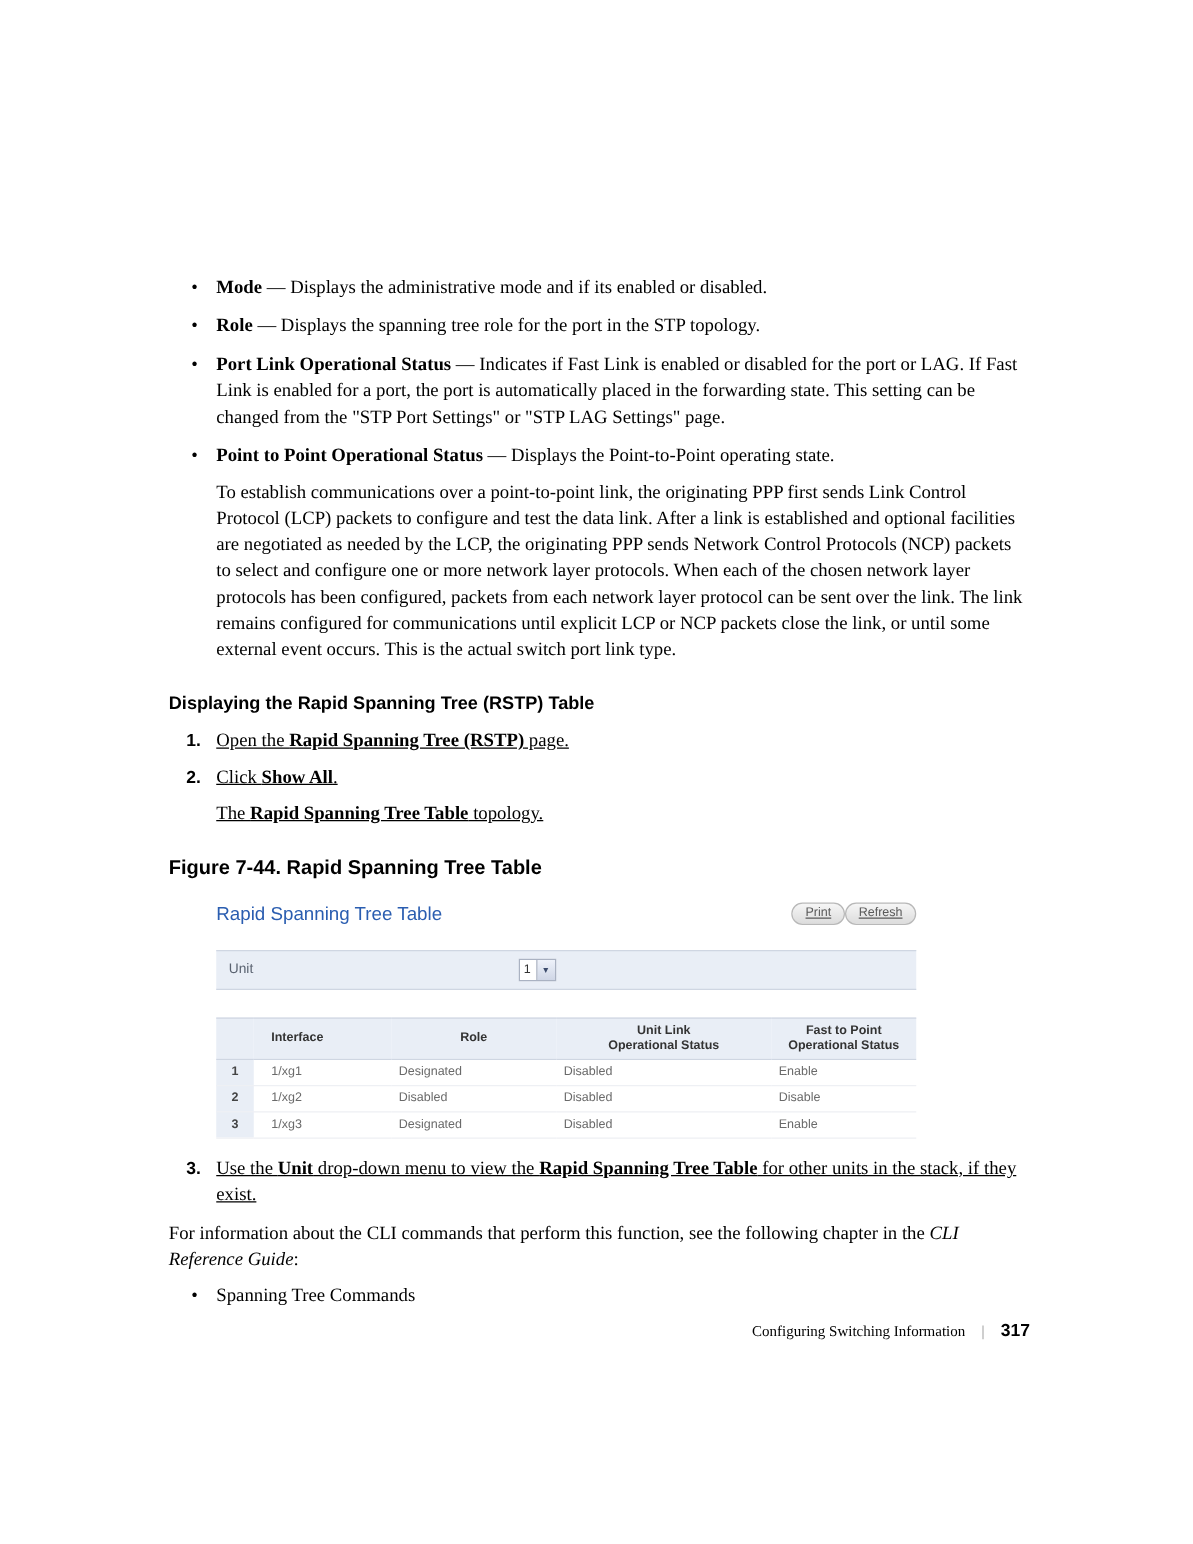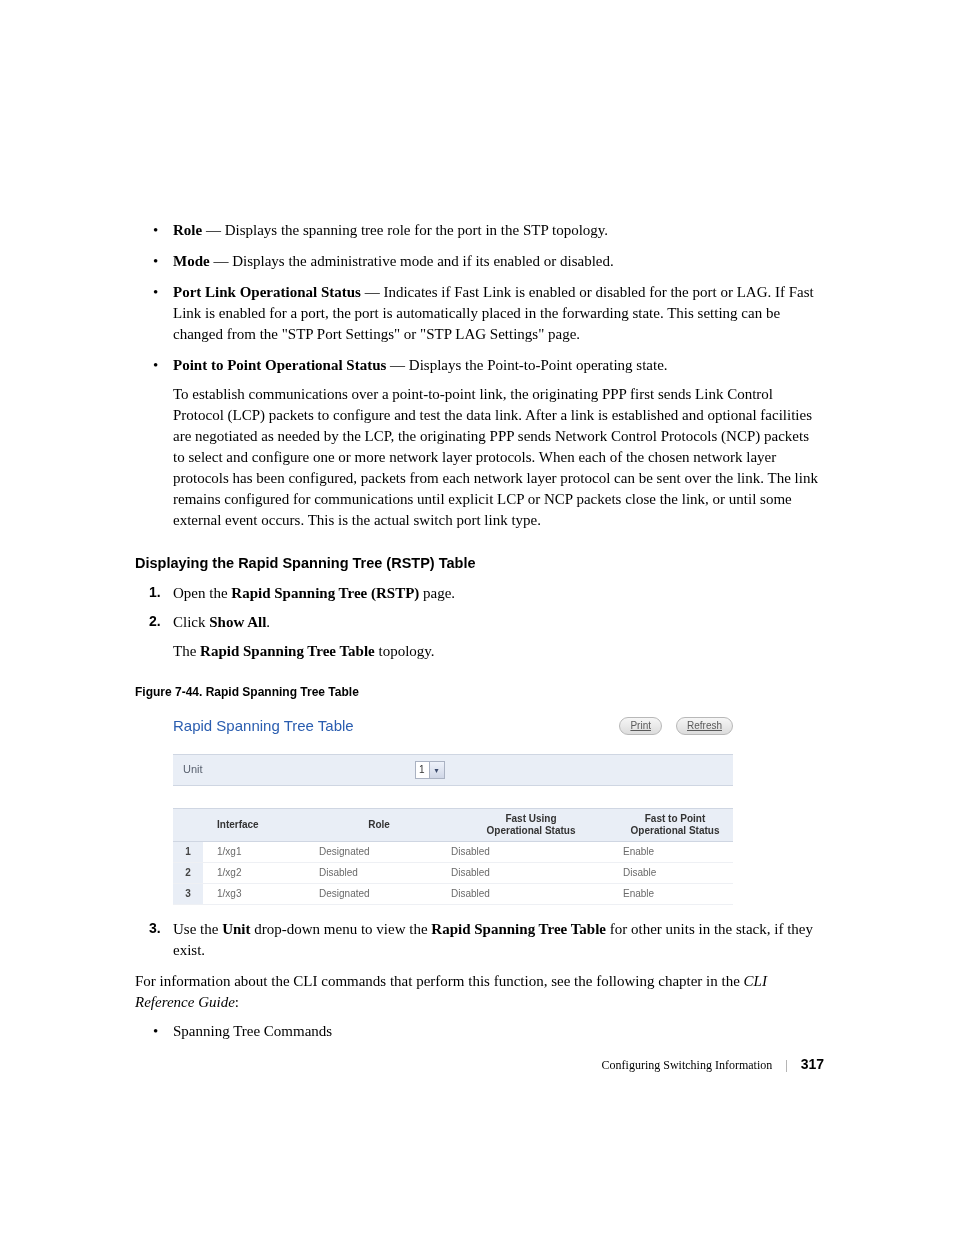--- a/index.html
+++ b/index.html
@@ -45,40 +45,41 @@
     font-family: Arial, Helvetica, sans-serif;
     font-weight: bold;
     font-size: 14.5px;
     margin: 22px 0 10px 0;
   }
   ol.steps {
     list-style: none;
     padding: 0;
     margin: 0 0 10px 0;
     counter-reset: step;
+    text-decoration: underline;
   }
   ol.steps > li {
     position: relative;
     padding-left: 38px;
     margin-bottom: 8px;
     counter-increment: step;
   }
   ol.steps > li::before {
     content: counter(step) ".";
     position: absolute;
     left: 14px;
     top: 0;
     font-weight: bold;
     font-family: Arial, Helvetica, sans-serif;
     font-size: 14px;
   }
   .figcap {
     font-family: Arial, Helvetica, sans-serif;
     font-weight: bold;
-    font-size: 12px;
+    font-size: 16px;
     margin: 22px 0 14px 0;
   }
   
   .figure {
     margin: 0 0 14px 38px;
     width: 560px;
     font-family: Arial, Helvetica, sans-serif;
     font-size: 11px;
     color: #333;
   }
@@ -88,21 +89,21 @@
     align-items: center;
     margin-bottom: 18px;
   }
   .fig-title {
     color: #2a5db0;
     font-size: 15px;
     font-weight: normal;
   }
   .fig-btns {
     display: flex;
-    gap: 14px;
+    gap: 0;
   }
   .pill {
     background: linear-gradient(#f6f6f6, #dcdcdc);
     border: 1px solid #b8b8b8;
     border-radius: 10px;
     padding: 1px 10px;
     font-size: 10px;
     color: #5a5a5a;
     text-decoration: underline;
     cursor: pointer;
@@ -204,24 +205,24 @@
     font-size: 14px;
   }
 </style>
 </head>
 <body>
 
 <div class="page">
 
   <ul class="bullets">
     <li>
+      <span class="term">Mode</span><span> — Displays the administrative mode and if its enabled or disabled.</span>
+    </li>
+    <li>
       <span class="term">Role</span><span> — Displays the spanning tree role for the port in the STP topology.</span>
-    </li>
-    <li>
-      <span class="term">Mode</span><span> — Displays the administrative mode and if its enabled or disabled.</span>
     </li>
     <li>
       <span class="term">Port Link Operational Status</span><span> — Indicates if Fast Link is enabled or disabled for the port or LAG. If Fast Link is enabled for a port, the port is automatically placed in the forwarding state. This setting can be changed from the "STP Port Settings" or "STP LAG Settings" page.</span>
     </li>
     <li>
       <span class="term">Point to Point Operational Status</span><span> — Displays the Point-to-Point operating state.</span>
       <div class="para" style="margin-left:0; margin-top:8px;">To establish communications over a point-to-point link, the originating PPP first sends Link Control Protocol (LCP) packets to configure and test the data link. After a link is established and optional facilities are negotiated as needed by the LCP, the originating PPP sends Network Control Protocols (NCP) packets to select and configure one or more network layer protocols. When each of the chosen network layer protocols has been configured, packets from each network layer protocol can be sent over the link. The link remains configured for communications until explicit LCP or NCP packets close the link, or until some external event occurs. This is the actual switch port link type.</div>
     </li>
   </ul>
 
@@ -255,21 +256,21 @@
         <span class="val">1</span>
         <span class="arrow">▾</span>
       </span>
     </div>
     <table class="data">
       <thead>
         <tr>
           <th></th>
           <th style="width:90px; text-align:left; padding-left:14px;">Interface</th>
           <th style="width:120px;">Role</th>
-          <th style="width:160px;"><span>Fast Using</span><br><span>Operational Status</span></th>
+          <th style="width:160px;"><span>Unit Link</span><br><span>Operational Status</span></th>
           <th><span>Fast to Point</span><br><span>Operational Status</span></th>
         </tr>
       </thead>
       <tbody>
         <tr>
           <td>1</td>
           <td>1/xg1</td>
           <td>Designated</td>
           <td>Disabled</td>
           <td>Enable</td>

